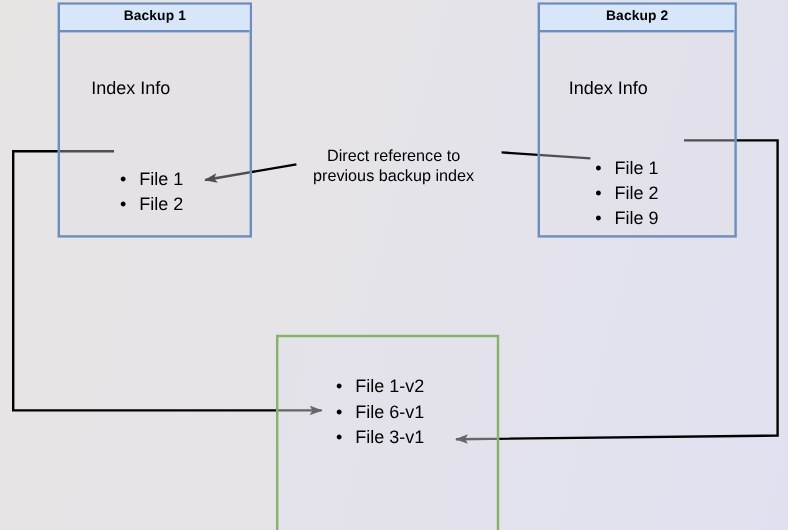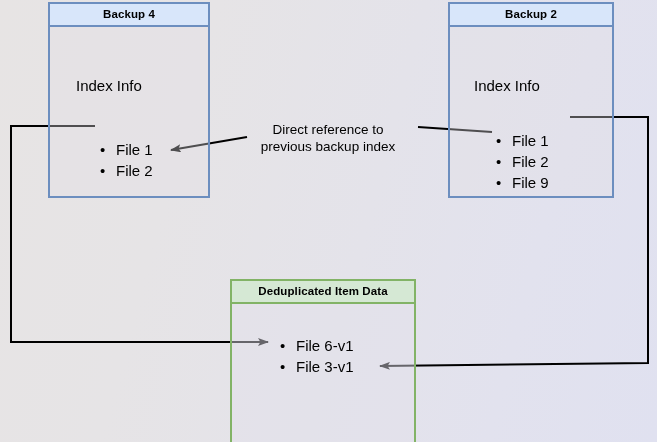--- a/index.html
+++ b/index.html
@@ -59,21 +59,20 @@
   }
   .node-body {
     position: relative;
     height: calc(100% - 23px);
   }
   .index-label {
     position: absolute;
     font-size: 15px;
     color: #000;
     white-space: nowrap;
-    margin-top: 12px;
   }
   ul.file-list {
     position: absolute;
     margin: 0;
     padding: 0;
     list-style: none;
   }
   ul.file-list li {
     position: relative;
     font-size: 15px;
@@ -113,21 +112,21 @@
 
     <polyline points="95,126 11,126 11,342 268,342" fill="none" stroke="#000000" stroke-width="2" marker-end="url(#arrowhead)"></polyline>
 
     <polyline points="570,117 648,117 648,363 380,366" fill="none" stroke="#000000" stroke-width="2" marker-end="url(#arrowhead)"></polyline>
 
     <line x1="492" y1="132" x2="418" y2="127" stroke="#000000" stroke-width="2"></line>
     <line x1="247" y1="137" x2="171" y2="150" stroke="#000000" stroke-width="2" marker-end="url(#arrowhead)"></line>
   </svg>
 
   <div class="node blue" style="left:48px; top:2px; width:162px; height:196px;">
-    <div class="node-title">Backup 4</div>
+    <div class="node-title">Backup 1</div>
     <div class="node-body">
       <div class="index-label" style="left:26px; top:38px;">Index Info</div>
       <ul class="file-list" style="left:50px; top:112px;">
         <li>File 1</li>
         <li>File 2</li>
       </ul>
     </div>
   </div>
 
   <div class="node blue" style="left:448px; top:2px; width:166px; height:196px;">
@@ -136,23 +135,23 @@
       <div class="index-label" style="left:24px; top:38px;">Index Info</div>
       <ul class="file-list" style="left:46px; top:103px;">
         <li>File 1</li>
         <li>File 2</li>
         <li>File 9</li>
       </ul>
     </div>
   </div>
 
   <div class="node green" style="left:230px; top:279px; width:186px; height:166px;">
-    <div class="node-title">Deduplicated Item Data</div>
     <div class="node-body">
       <ul class="file-list" style="left:48px; top:31px;">
+        <li>File 1-v2</li>
         <li>File 6-v1</li>
         <li>File 3-v1</li>
       </ul>
     </div>
   </div>
 
   <div class="edge-label" style="left:252px; top:121px; width:152px;">Direct reference to
 previous backup index</div>
 
 </div>

